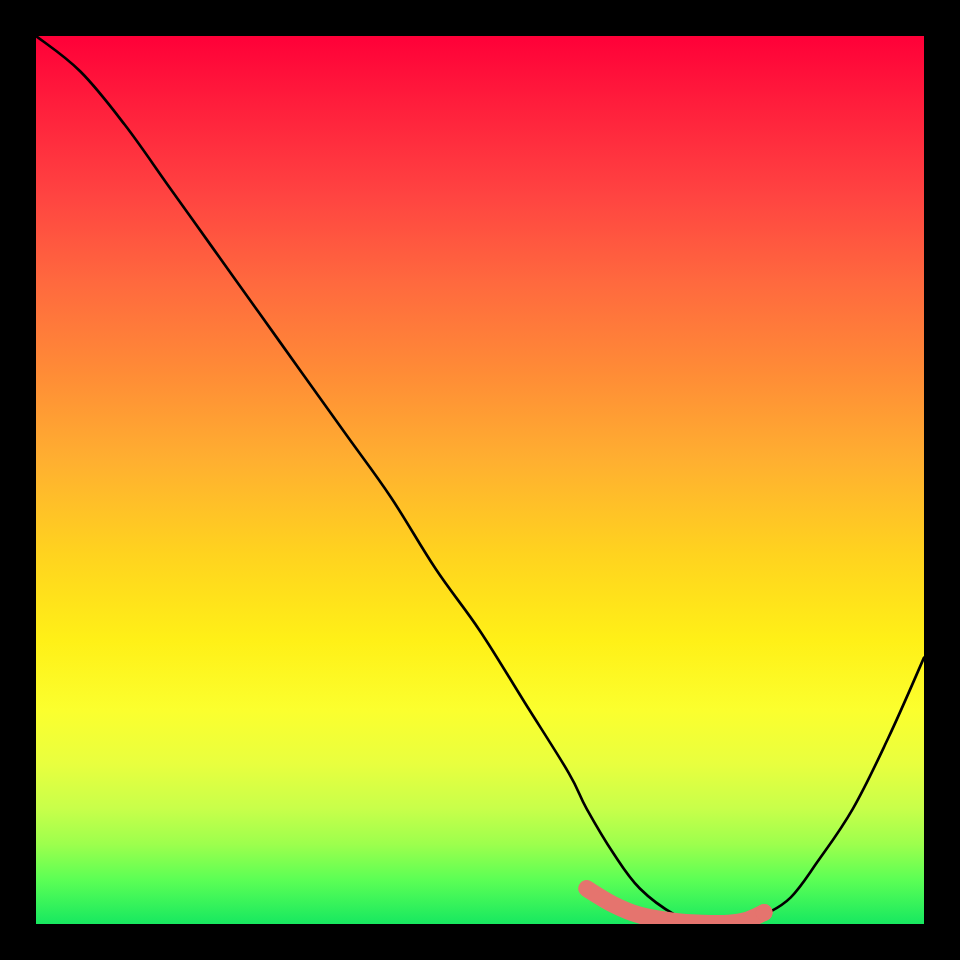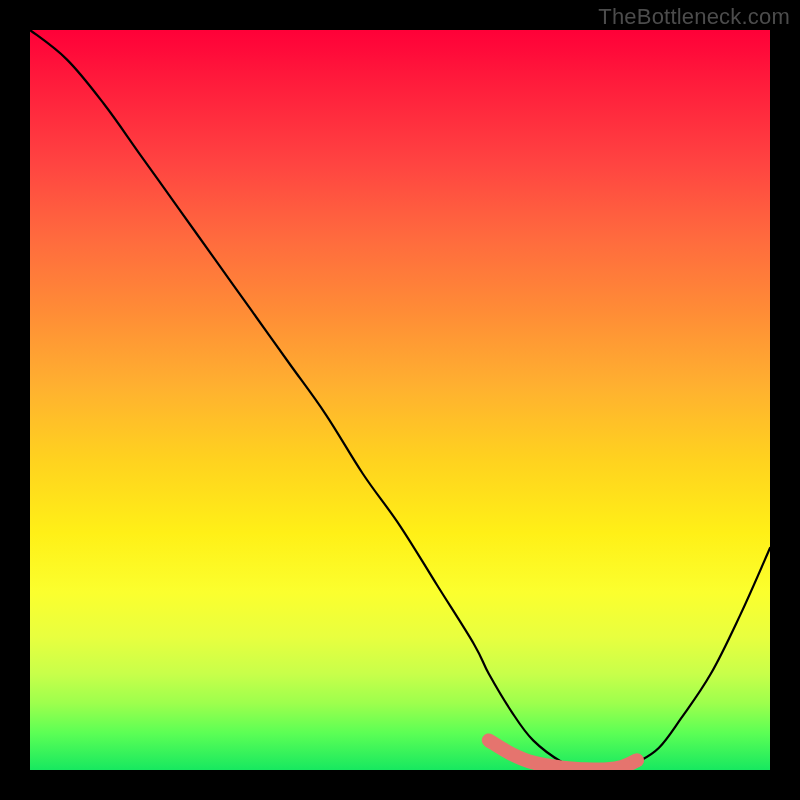--- a/index.html
+++ b/index.html
@@ -63,21 +63,20 @@
     width: 740px;
     height: 740px;
     z-index: 2;
   }
 </style>
 </head>
 <body>
 
 <div class="frame">
 
-  <div class="watermark">TheBottleneck.com</div>
 
   <div class="plot-area">
     <div class="gradient-bg"></div>
 
     <svg class="curve-svg" viewBox="0 0 740 740" preserveAspectRatio="none">
 
       <path id="curve-path" fill="none" stroke="#000000" stroke-width="2.2" stroke-linejoin="round" stroke-linecap="round" d="M 0 0 C 6.7 5.3, 23.7 16.3, 37.0 29.6 C 50.3 42.9, 60.7 56.7, 74.0 74.0 C 87.3 91.3, 97.7 107.2, 111.0 125.8 C 124.3 144.4, 134.7 159.0, 148.0 177.6 C 161.3 196.2, 171.7 210.8, 185.0 229.4 C 198.3 248.0, 208.7 262.6, 222.0 281.2 C 235.3 299.8, 245.7 314.4, 259.0 333.0 C 272.3 351.6, 282.7 364.8, 296.0 384.8 C 309.3 404.8, 319.7 424.0, 333.0 444.0 C 346.3 464.0, 356.7 475.8, 370.0 495.8 C 383.3 515.8, 393.7 533.7, 407.0 555.0 C 420.3 576.3, 434.7 598.2, 444.0 614.2 C 453.3 630.2, 452.1 631.8, 458.8 643.8 C 465.5 655.8, 473.0 668.8, 481.0 680.8 C 489.0 692.8, 493.9 701.1, 503.2 710.4 C 512.5 719.7, 523.5 727.3, 532.8 732.6 C 542.1 737.9, 547.0 738.7, 555.0 740.0 C 563.0 741.3, 570.5 740.0, 577.2 740.0 C 583.9 740.0, 586.7 741.3, 592.0 740.0 C 597.3 738.7, 600.1 736.6, 606.8 732.6 C 613.5 728.6, 621.0 725.8, 629.0 717.8 C 637.0 709.8, 641.9 701.5, 651.2 688.2 C 660.5 674.9, 670.1 662.4, 680.8 643.8 C 691.5 625.2, 699.7 607.2, 710.4 584.6 C 721.1 562.0, 734.7 530.0, 740.0 518.0"></path>
 
       <path id="optimal-path" fill="none" stroke="#e5746e" stroke-width="14" stroke-linecap="round" stroke-linejoin="round" d="M 458.8 710.4 C 462.8 712.8, 473.0 719.7, 481.0 723.7 C 489.0 727.7, 493.9 730.1, 503.2 732.6 C 512.5 735.1, 523.5 736.6, 532.8 737.8 C 542.1 739.0, 547.0 739.0, 555.0 739.3 C 563.0 739.5, 570.5 739.7, 577.2 739.3 C 583.9 738.9, 586.7 738.6, 592.0 737.0 C 597.3 735.4, 604.1 731.6, 606.8 730.4"></path>
 

